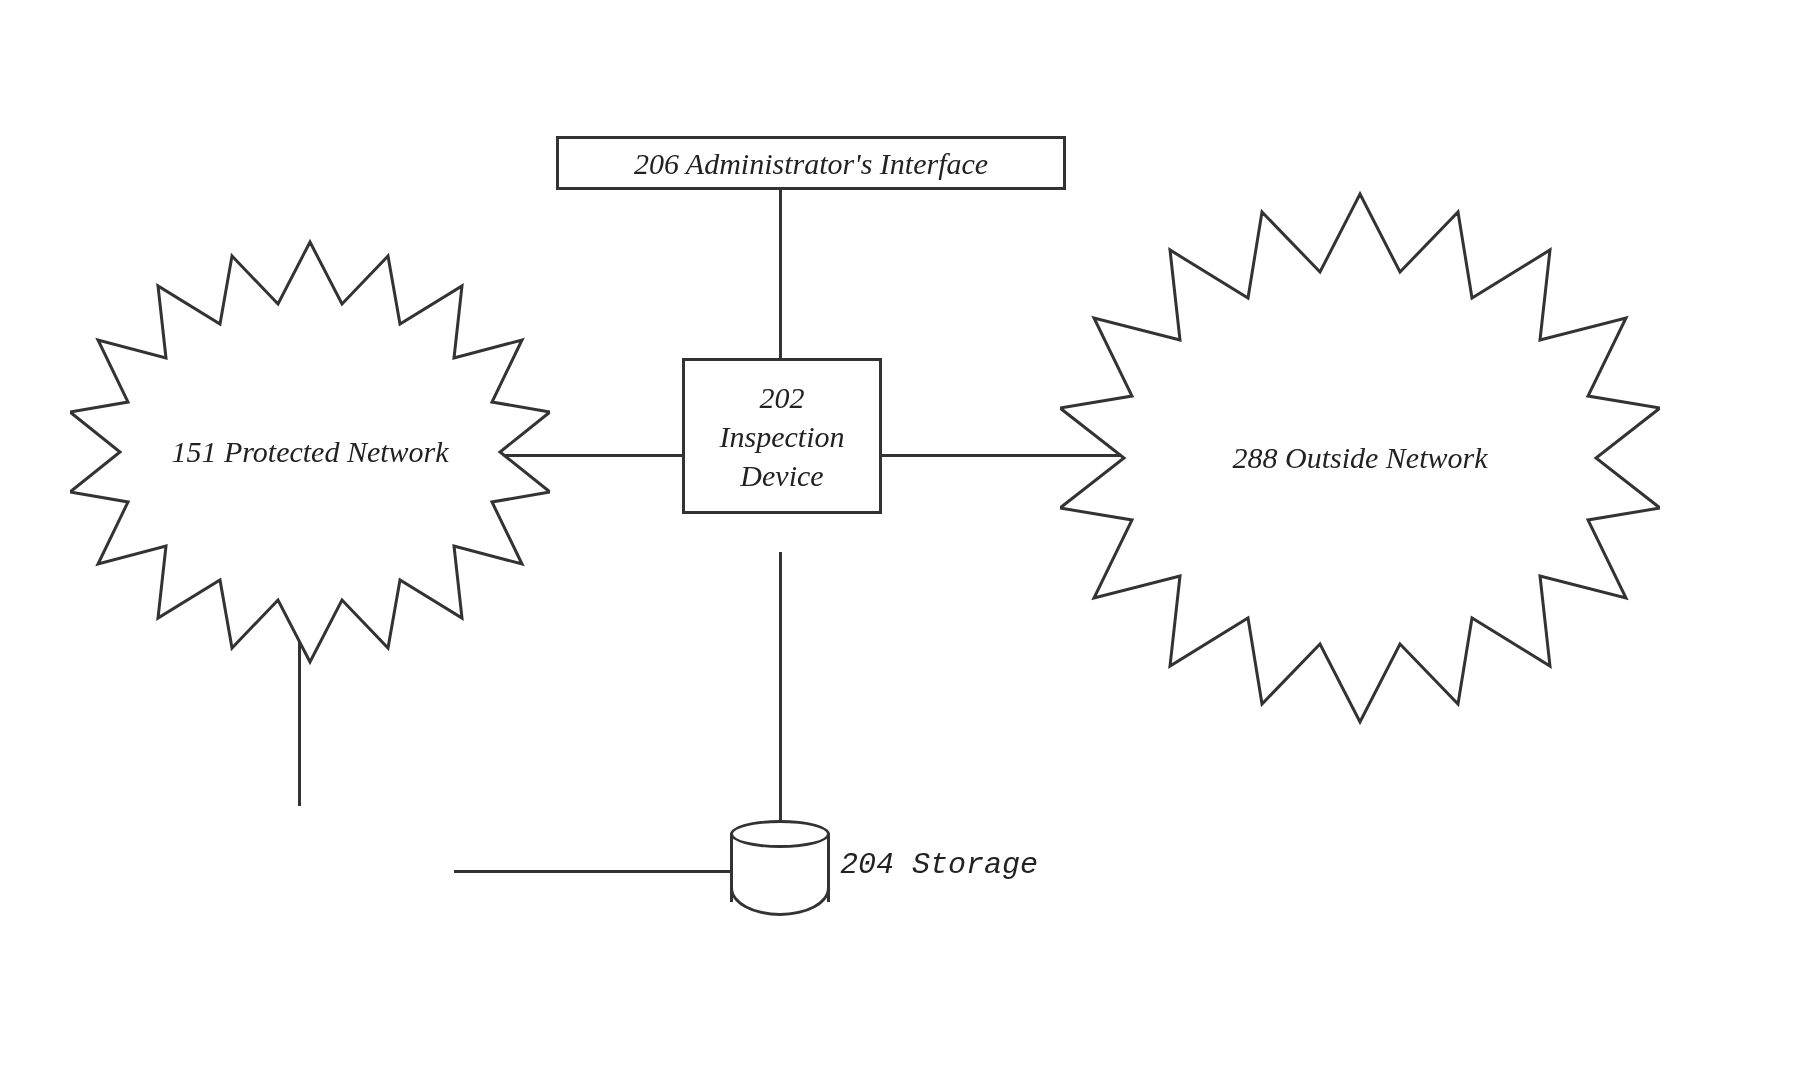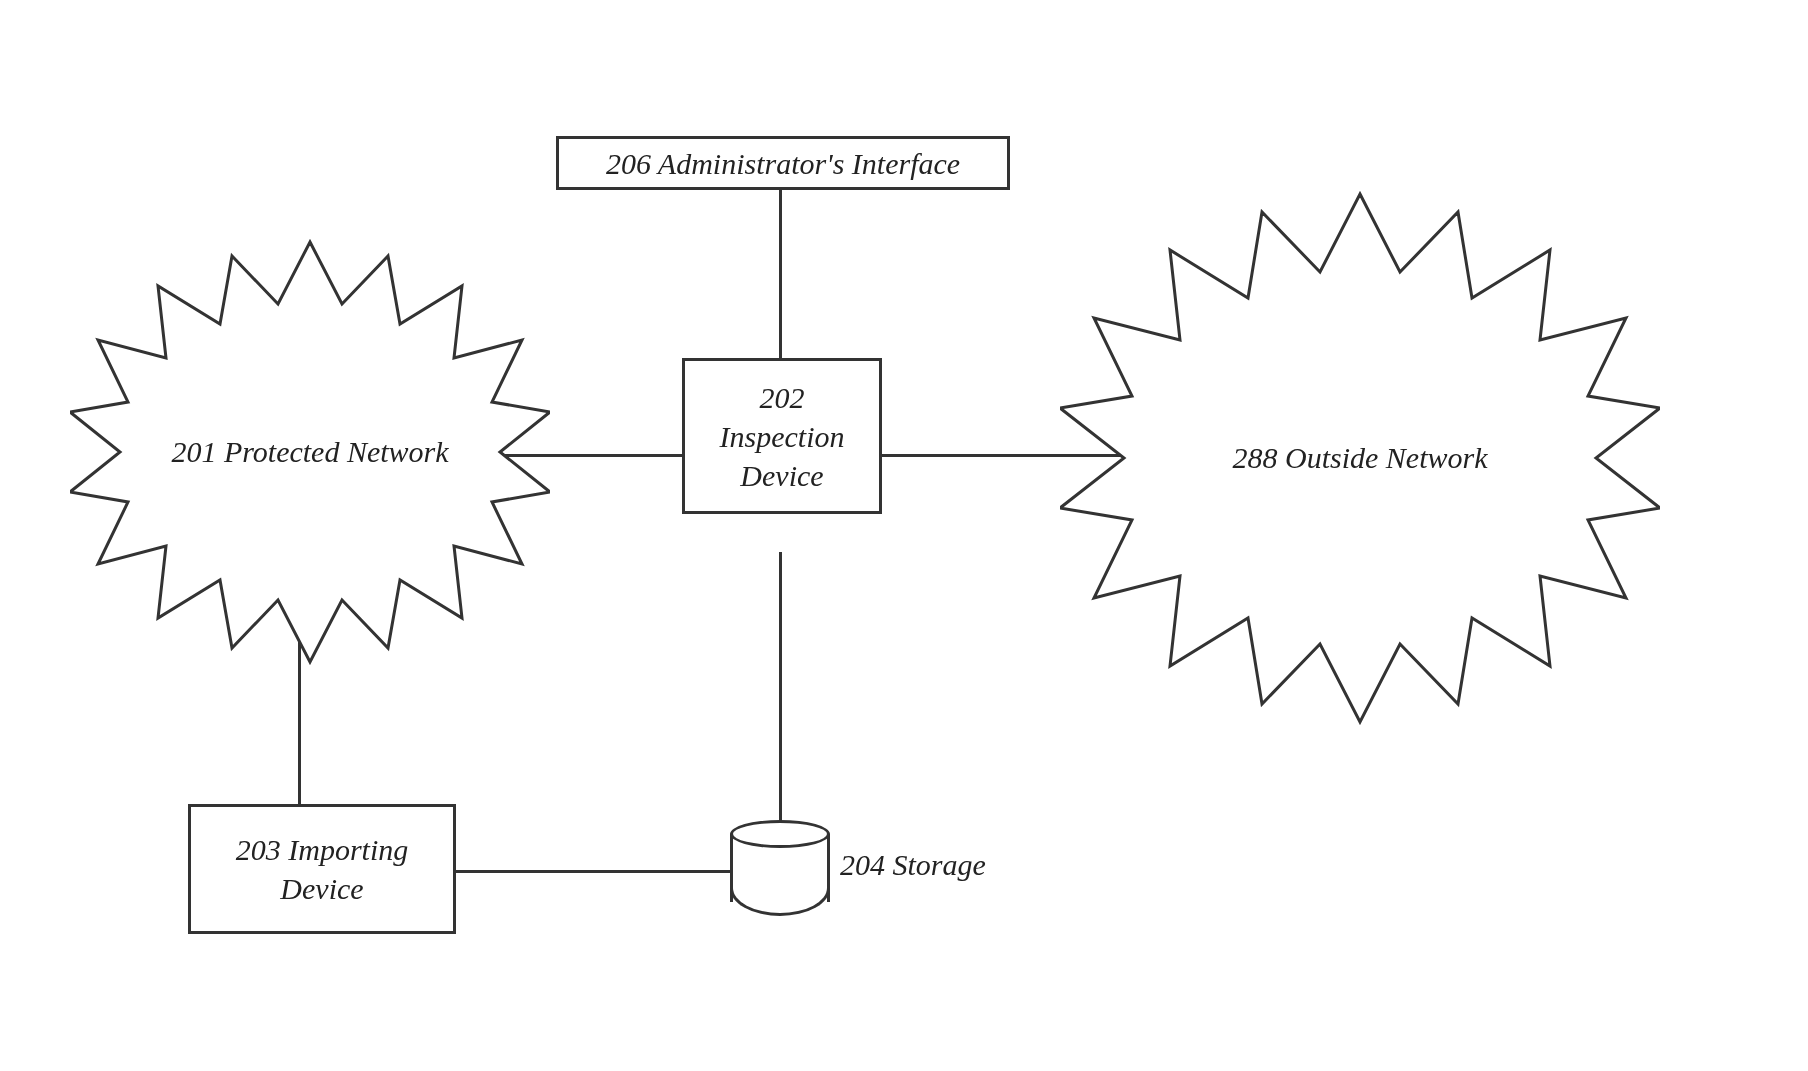--- a/index.html
+++ b/index.html
@@ -74,68 +74,66 @@
     position: absolute;
     border: 3px solid #333;
     border-top: none;
     border-radius: 0 0 50% 50% / 0 0 100% 100%;
     background: #fff;
     box-sizing: border-box;
   }
   .cyl-label {
     position: absolute;
     white-space: nowrap;
+    font-family: Liberation Mono, monospace;
   }
 </style>
 </head>
 <body>
 
 <div class="canvas">
 
   <div class="line vline" style="left: 779px; top: 188px; height: 172px;"></div>
 
   <div class="line hline" style="left: 468px; top: 454px; width: 216px;"></div>
 
   <div class="line hline" style="left: 880px; top: 454px; width: 256px;"></div>
 
   <div class="line vline" style="left: 779px; top: 552px; height: 272px;"></div>
 
   <div class="line vline" style="left: 298px; top: 600px; height: 206px;"></div>
 
   <div class="line hline" style="left: 454px; top: 870px; width: 278px;"></div>
 
-  <div class="box" style="left: 556px; top: 136px; width: 454px; height: 54px;">
+  <div class="box" style="left: 556px; top: 136px; width: 510px; height: 54px;">
     <span>206 Administrator's Interface</span>
   </div>
 
   <div class="box" style="left: 682px; top: 358px; width: 200px; height: 156px;">
     <span>202 Inspection Device</span>
   </div>
 
-  <div class="box" style="left: 188px; top: 804px; width: 268px; height: 130px;">
-    <span>203 Importing Device</span>
-  </div>
 
   <div class="cyl" style="left: 730px; top: 820px; width: 100px; height: 96px;">
     <div class="body" style="left:0; top:14px; width:100px; height:68px;"></div>
     <div class="bottom" style="left:0; top:68px; width:100px; height:28px;"></div>
     <div class="top" style="left:0; top:0; width:100px; height:28px;"></div>
   </div>
   <div class="cyl-label" style="left: 840px; top: 848px;">204 Storage</div>
 
   <div class="starburst" style="left: 70px; top: 212px; width: 480px; height: 480px;">
     <svg viewBox="0 0 480 480" width="480" height="480">
       <polygon fill="#ffffff" stroke="#333" stroke-width="3" points="
           240,30  272,92  318,44  330,112 392,74  384,146 452,128 422,190 480,200
           430,240 480,280 422,290 452,352 384,334 392,406 330,368 318,436 272,388
           240,450 208,388 162,436 150,368  88,406  96,334  28,352  58,290   0,280
            50,240   0,200  58,190  28,128  96,146  88,74  150,112 162,44  208,92"></polygon>
     </svg>
     <div class="label" style="left:100px; top:170px; width:280px; height:140px;">
-      <span>201 Protected Network</span>
+      <span>151 Protected Network</span>
     </div>
   </div>
 
   <div class="starburst" style="left: 1060px; top: 158px; width: 600px; height: 600px;">
     <svg viewBox="0 0 600 600" width="600" height="600">
       <polygon fill="#ffffff" stroke="#333" stroke-width="3" points="
           300,36  340,114 398,54  412,140 490,92  480,182 566,160 528,238 600,250
           536,300 600,350 528,362 566,440 480,418 490,508 412,460 398,546 340,486
           300,564 260,486 202,546 188,460 110,508 120,418  34,440  72,362   0,350
            64,300   0,250  72,238  34,160 120,182 110,92  188,140 202,54  260,114"></polygon>

